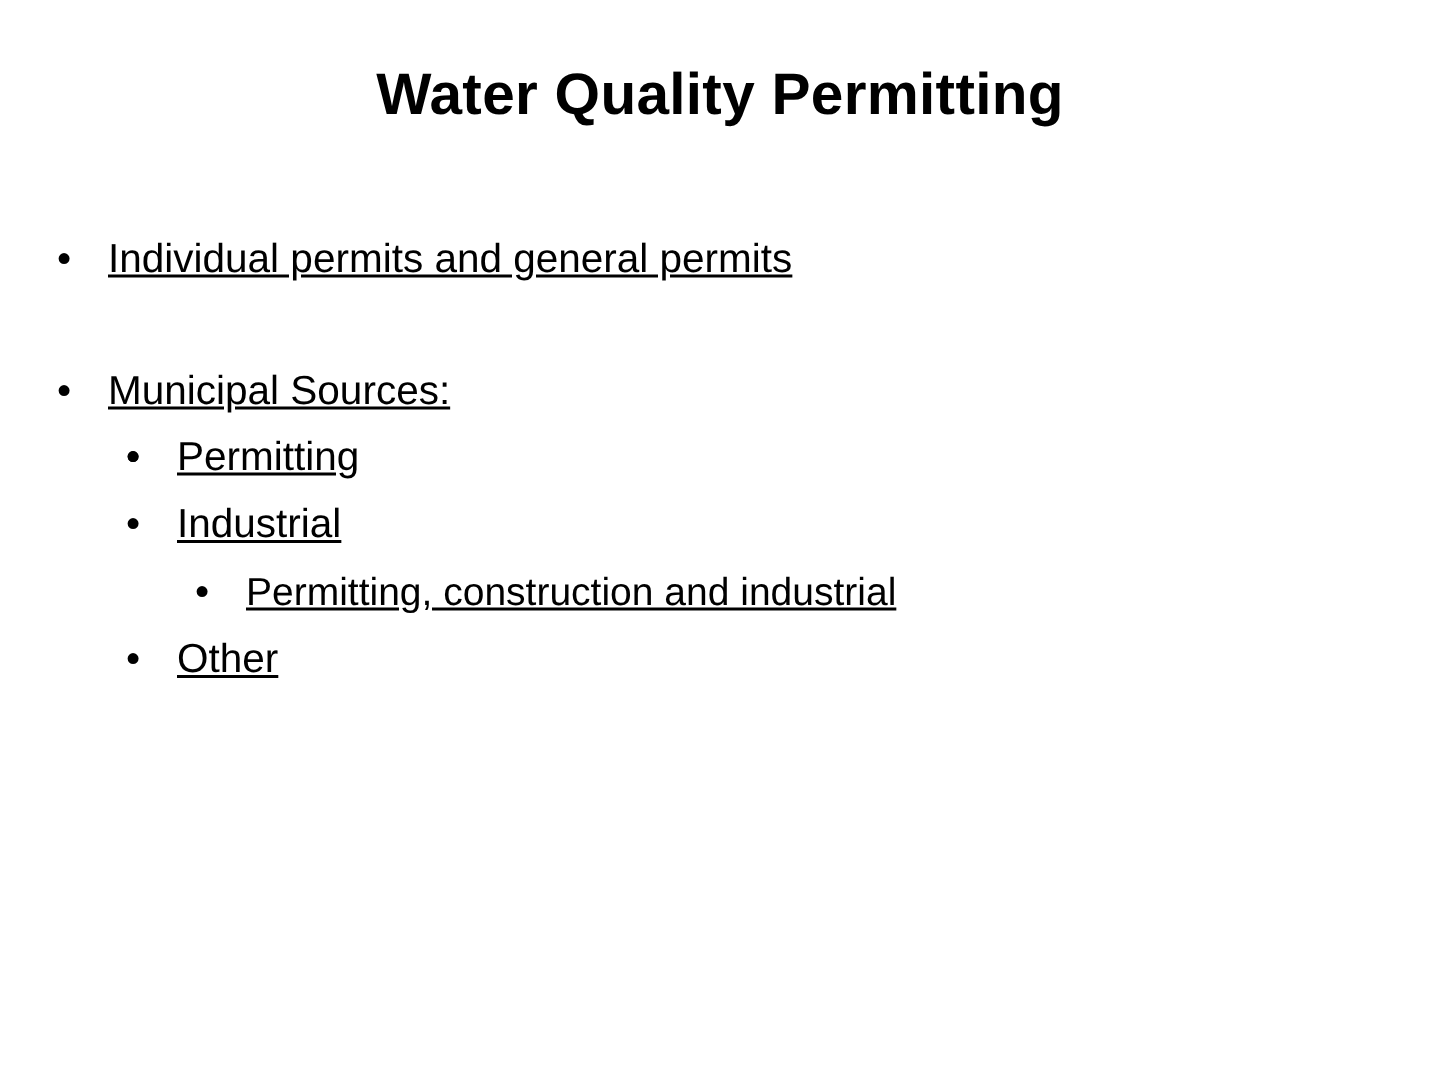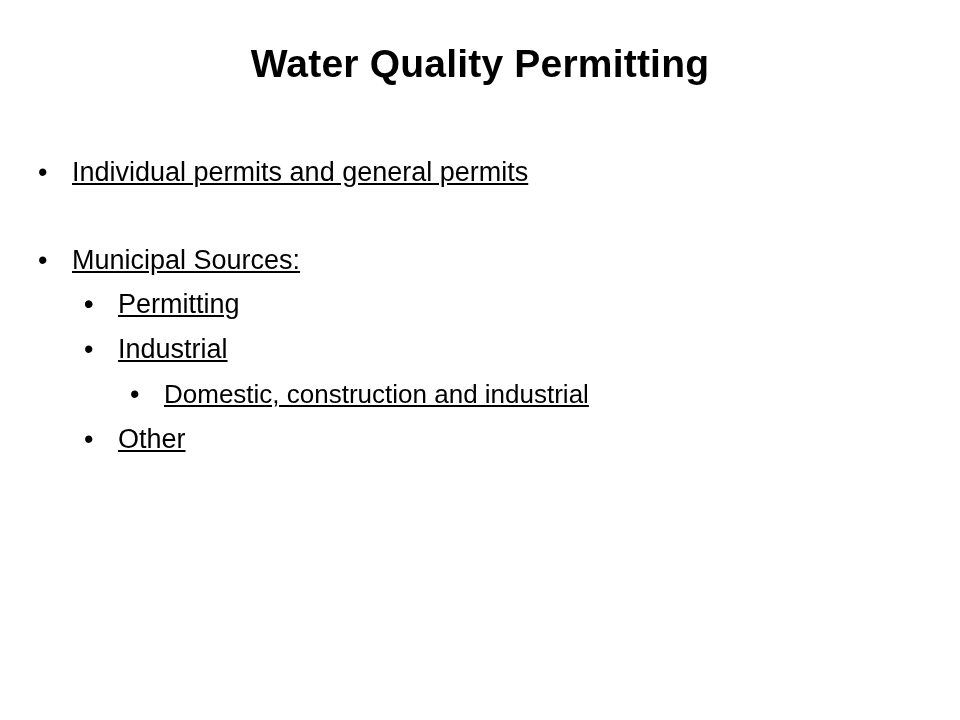--- a/index.html
+++ b/index.html
@@ -129,21 +129,21 @@
 
           <li class="li li2">
             <span class="bullet">•</span>
             <span class="txt">Industrial</span>
           </li>
 
           <li>
             <ul class="level3">
               <li class="li li3">
                 <span class="bullet">•</span>
-                <span class="txt">Domestic, construction and industrial</span>
+                <span class="txt">Permitting, construction and industrial</span>
               </li>
             </ul>
           </li>
 
           <li class="li li2">
             <span class="bullet">•</span>
             <span class="txt">Other</span>
           </li>
 
         </ul>

